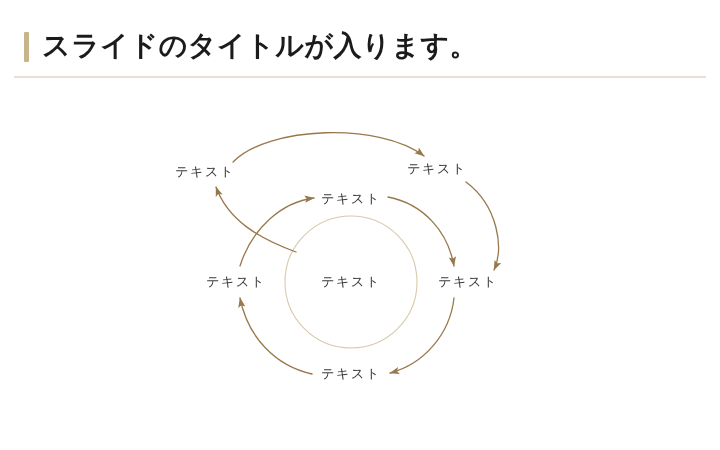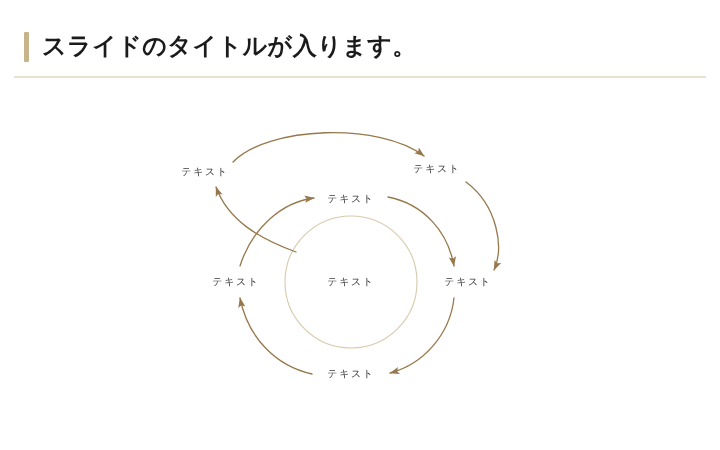--- a/index.html
+++ b/index.html
@@ -29,21 +29,21 @@
     top: 32px;
     width: 5px;
     height: 30px;
     background: #c8b48a;
     border-radius: 1px;
   }
   #page-title {
     position: absolute;
     left: 42px;
     top: 31px;
-    font-size: 24px;
+    font-size: 28px;
     font-weight: bold;
     color: #1b1b1b;
     letter-spacing: 0.5px;
     white-space: nowrap;
     line-height: 30px;
   }
   #header-divider {
     position: absolute;
     left: 14px;
     top: 76px;
@@ -63,21 +63,21 @@
   #cycle-diagram-svg {
     position: absolute;
     left: 0;
     top: 0;
     width: 720px;
     height: 364px;
     display: block;
   }
   .diagram-label {
     position: absolute;
-    font-size: 10px;
+    font-size: 13px;
     color: #3c3a38;
     letter-spacing: 1.6px;
     white-space: nowrap;
     transform: translate(-50%, -50%);
     font-family: "Liberation Sans", "DejaVu Sans", sans-serif;
   }
 </style>
 </head>
 <body>
 

